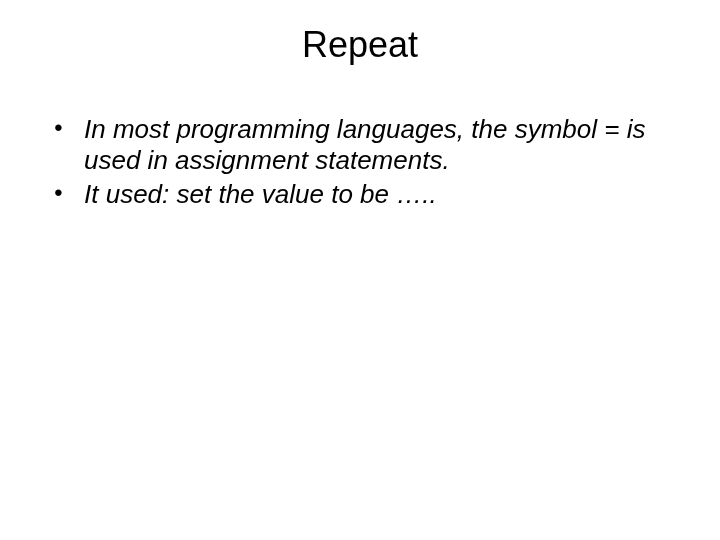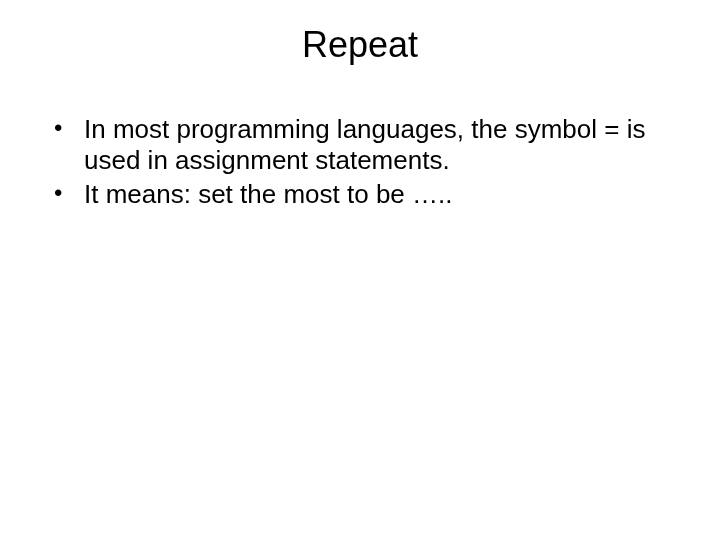--- a/index.html
+++ b/index.html
@@ -21,20 +21,21 @@
   .title {
     text-align: center;
     font-size: 36px;
     font-weight: 400;
     margin: 0 0 48px 0;
   }
   ul.bullets {
     list-style: none;
     margin: 0;
     padding: 0 0 0 14px;
+    font-style: italic;
   }
   ul.bullets li {
     position: relative;
     font-size: 26px;
     line-height: 1.18;
     padding-left: 30px;
     margin: 0 0 4px 0;
   }
   ul.bullets li::before {
     content: "•";
@@ -48,15 +49,15 @@
     font-family: "Courier New", Courier, monospace;
   }
 </style>
 </head>
 <body>
 
 <div class="slide">
   <h1 class="title">Repeat</h1>
   <ul class="bullets">
     <li><span>In most programming languages, the symbol = is used in assignment statements.</span></li>
-    <li><span>It means: set the most to be …..</span></li>
+    <li><span>It used: set the value to be …..</span></li>
   </ul>
 </div>
 
 </body></html>

